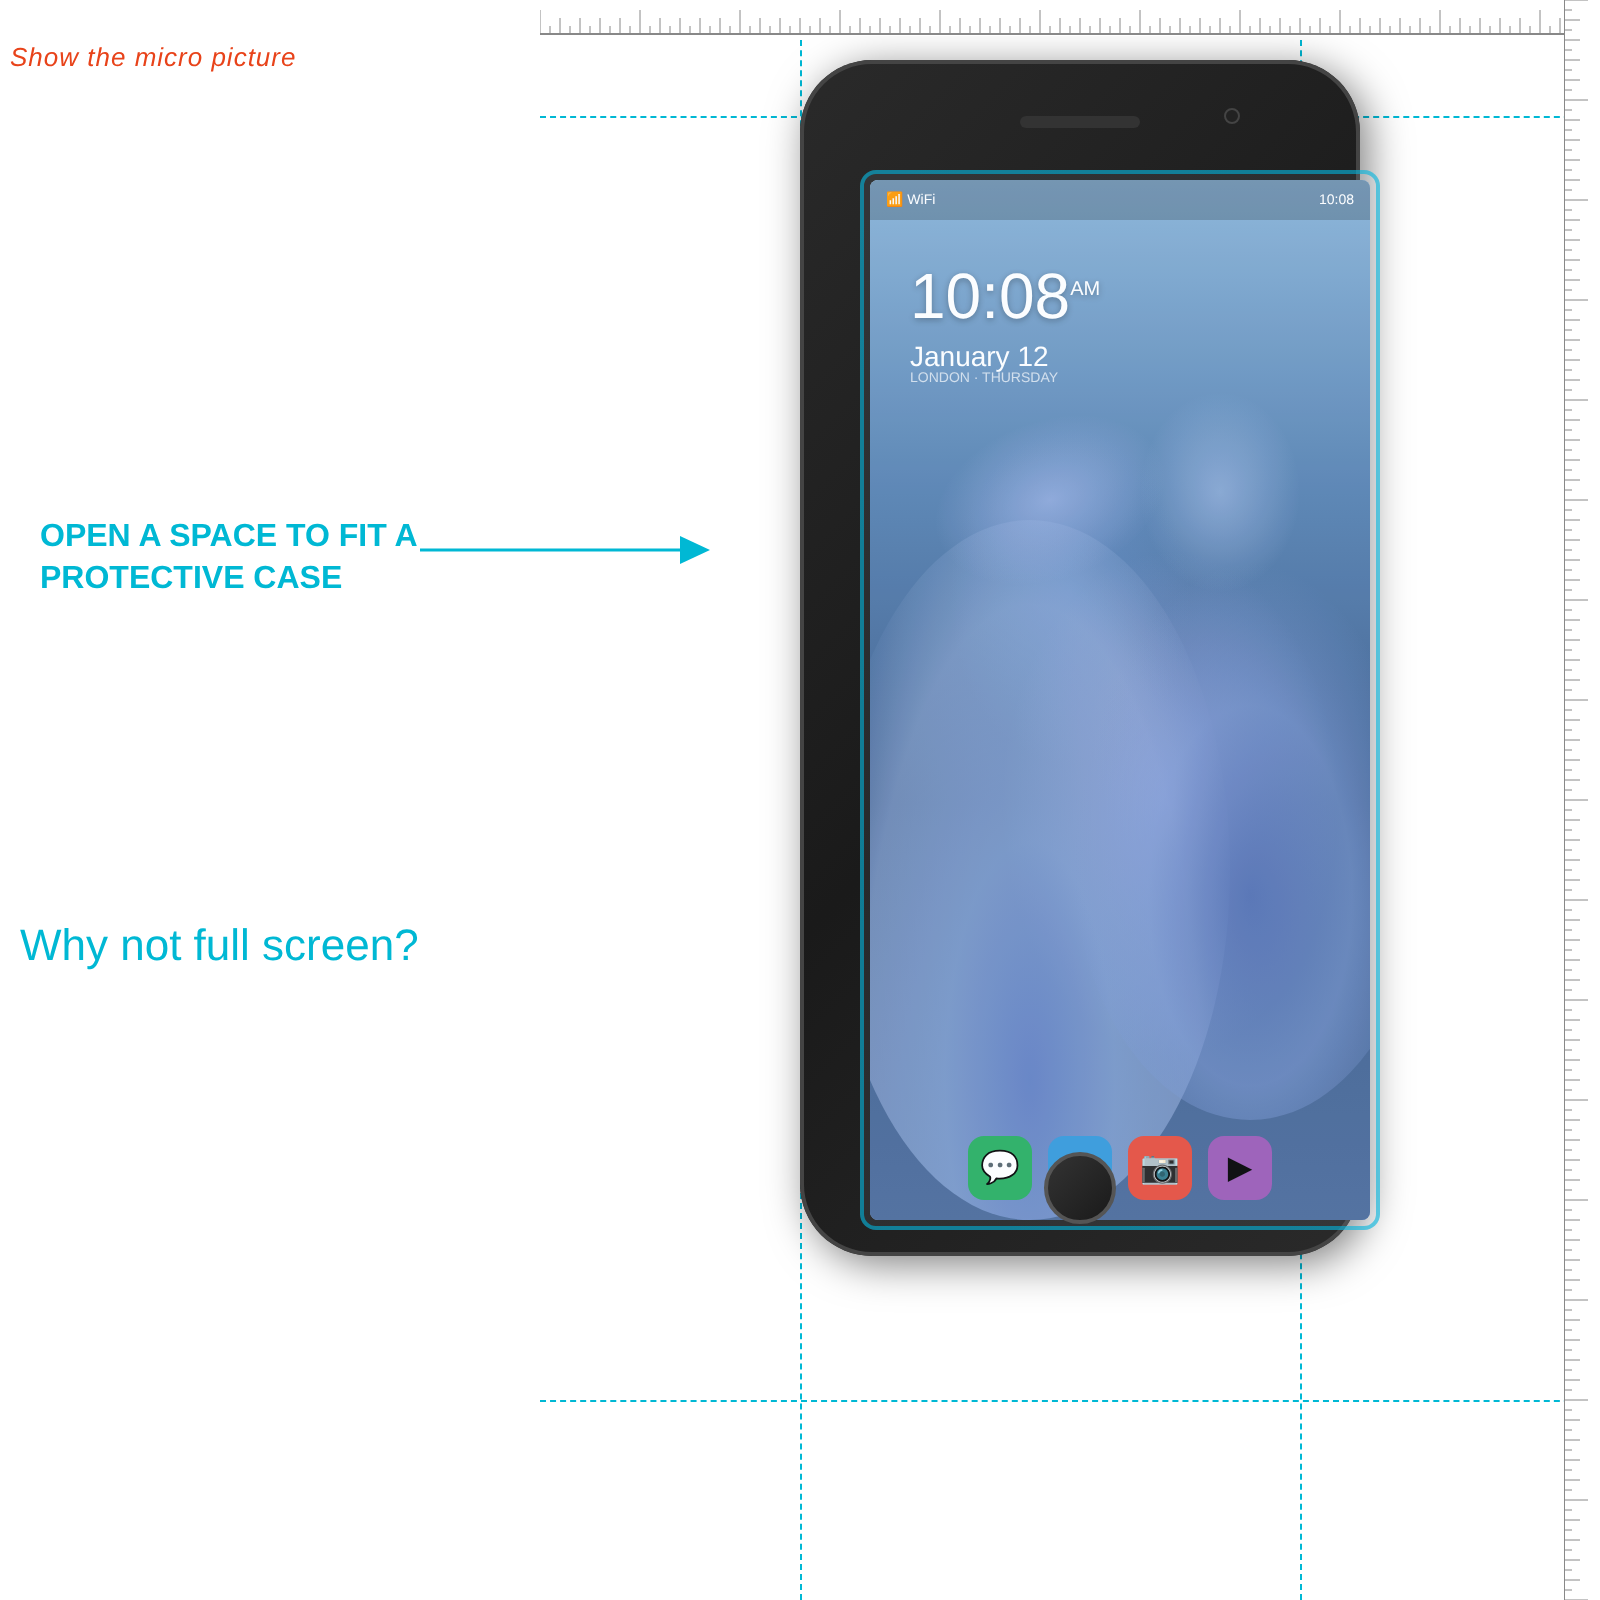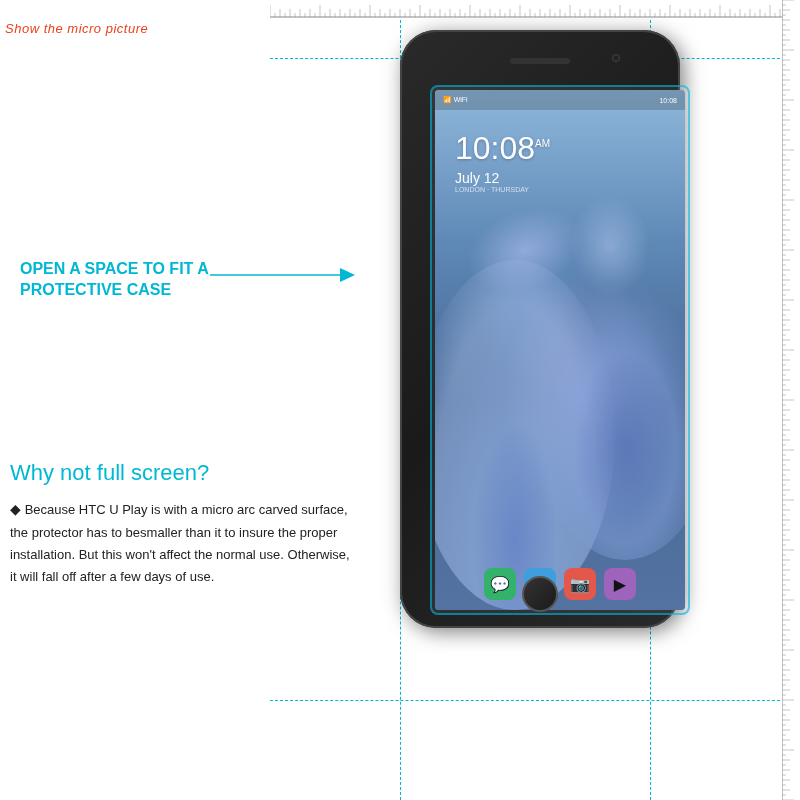--- a/index.html
+++ b/index.html
@@ -253,21 +253,20 @@
     .why-section {
       position: absolute;
       top: 460px;
       left: 10px;
       width: 340px;
     }
     .why-title {
       color: #00b8d4;
       font-size: 22px;
       font-weight: normal;
-      margin-bottom: 12px;
     }
     .why-body {
       color: #222;
       font-size: 13px;
       line-height: 1.7;
     }
     .diamond-bullet {
       color: #222;
       font-size: 14px;
     }
@@ -327,21 +326,21 @@
 
       <div class="screen-status">
         <span>📶 WiFi</span>
         <span>10:08</span>
       </div>
 
       <div class="screen-time">
         <span>10:08</span><span class="screen-time-period">AM</span>
       </div>
 
-      <div class="screen-date">July 12</div>
+      <div class="screen-date">January 12</div>
       <div class="screen-date-sub">LONDON · THURSDAY</div>
 
       <div class="app-icons">
         <div class="app-icon" style="background: #27ae60;">💬</div>
         <div class="app-icon" style="background: #3498db;">✉</div>
         <div class="app-icon" style="background: #e74c3c;">📷</div>
         <div class="app-icon" style="background: #9b59b6;">▶</div>
       </div>
     </div>
 
@@ -355,23 +354,20 @@
   <div class="annotation-text">OPEN A SPACE TO FIT A PROTECTIVE CASE</div>
 
   <svg style="position:absolute; top:20px; left:190px; width:160px; height:50px;" viewBox="0 0 160 50">
     <line x1="0" y1="25" x2="130" y2="25" stroke="#00b8d4" stroke-width="1.5"></line>
     <polygon points="130,18 145,25 130,32" fill="#00b8d4"></polygon>
   </svg>
 </div>
 
 <div class="why-section">
   <div class="why-title">Why not full screen?</div>
-  <div class="why-body">
-    <span class="diamond-bullet">◆ </span><span>Because HTC U Play is with a micro arc carved surface, the protector has to besmaller than it to insure the proper installation. But this won't affect the normal use. Otherwise, it will fall off after a few days of use.</span>
-  </div>
 </div>
 
 <svg style="position:absolute; top:0; left:270px; width:512px; height:18px;" viewBox="0 0 512 18">
   <rect width="512" height="18" fill="white"></rect>
   <line x1="0" y1="17" x2="512" y2="17" stroke="#888" stroke-width="1"></line>
 
 <line x1="0" y1="17" x2="0" y2="5" stroke="#888" stroke-width="0.5"></line>
     <line x1="5" y1="17" x2="5" y2="13" stroke="#888" stroke-width="0.5"></line>
     <line x1="10" y1="17" x2="10" y2="9" stroke="#888" stroke-width="0.5"></line>
     <line x1="15" y1="17" x2="15" y2="13" stroke="#888" stroke-width="0.5"></line>

